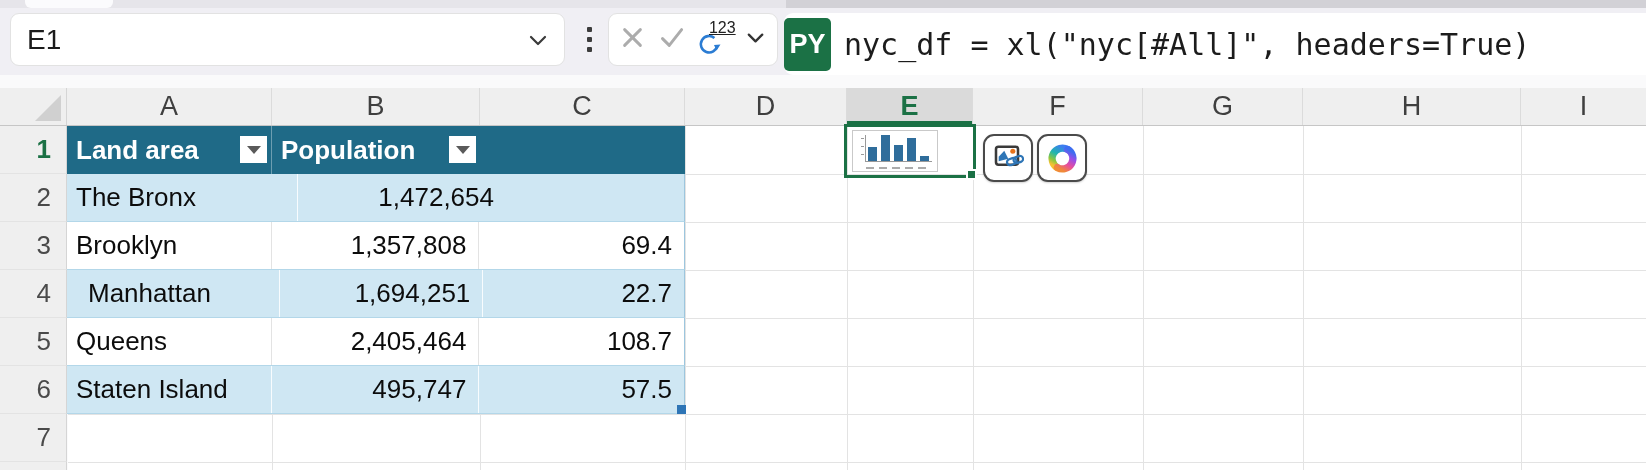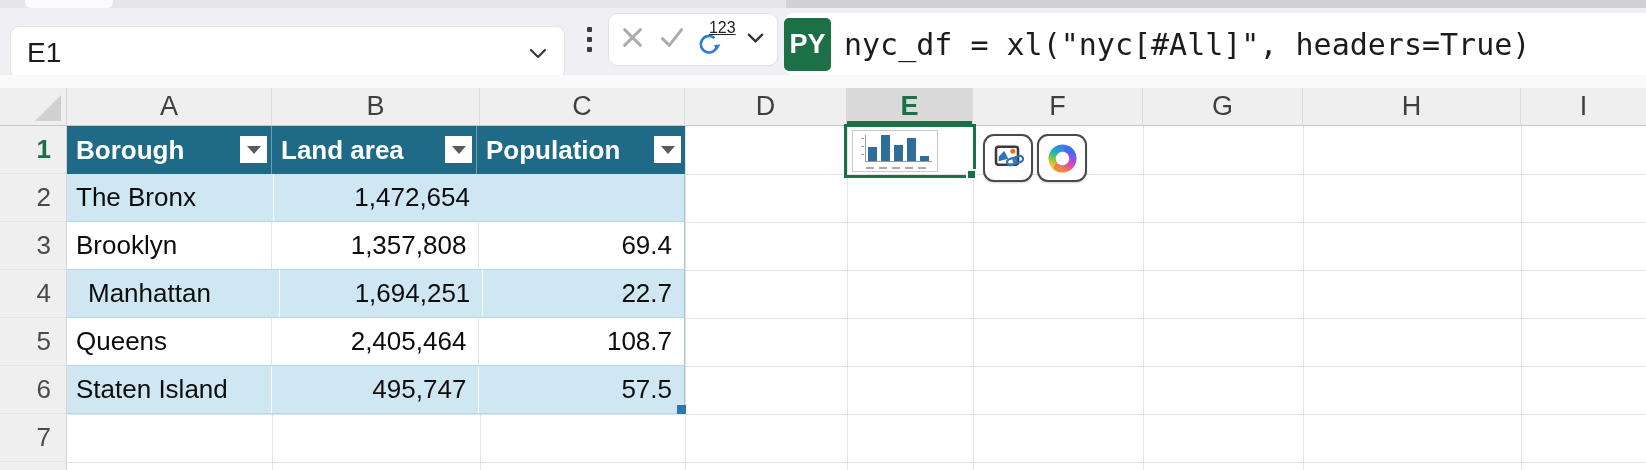--- a/index.html
+++ b/index.html
@@ -8,21 +8,21 @@
   }
   *{box-sizing:border-box;margin:0;padding:0;}
   body{background:#888;}
   .screen{position:relative;width:1646px;height:470px;background:#fff;overflow:hidden;
     font-family:"Liberation Sans",sans-serif;-webkit-font-smoothing:antialiased;}
   
   .topbar{position:absolute;left:0;top:0;width:1646px;height:75px;background:#F0EFF4;}
   .top-strip{position:absolute;left:0;top:0;right:0;height:8px;background:#E6E5EA;}
   .top-notch{position:absolute;left:25px;top:0;width:88px;height:8px;background:#FBFBFD;border-radius:0 0 6px 6px;}
   .top-dark{position:absolute;left:786px;top:0;right:0;height:8px;background:#D2D1D6;}
-  .name-box{position:absolute;left:10px;top:26px;width:555px;height:53px;background:#fff;
+  .name-box{position:absolute;left:10px;top:13px;width:555px;height:53px;background:#fff;
     border:1px solid #E2E2E2;border-radius:9px;display:flex;align-items:center;}
   .name-box-text{flex:1;padding-left:16px;font-size:28px;color:#1b1b1b;}
   .nb-chevron{margin-right:14px;display:flex;}
   .dots{position:absolute;left:580px;top:13px;width:18px;height:53px;display:flex;flex-direction:column;
     align-items:center;justify-content:center;gap:5px;}
   .dots span{width:5px;height:5px;background:#3C3C3C;border-radius:1px;display:block;}
   .fx-box{position:absolute;left:608px;top:13px;width:170px;height:53px;background:#fff;
     border:1px solid #E2E2E2;border-radius:9px;display:flex;align-items:center;justify-content:space-between;padding:0 10px;}
   .refresh-wrap{position:relative;width:34px;height:36px;}
   .refresh-wrap svg{position:absolute;left:-2px;bottom:0;}
@@ -181,41 +181,35 @@
         <div class="gridline" style="left: 68px; top: 195px; right: 0px; height: 1px;"></div>
         <div class="gridline" style="left: 68px; top: 243px; right: 0px; height: 1px;"></div>
         <div class="gridline" style="left: 68px; top: 291px; right: 0px; height: 1px;"></div>
         <div class="gridline" style="left: 68px; top: 339px; right: 0px; height: 1px;"></div>
         <div class="gridline" style="left: 68px; top: 387px; right: 0px; height: 1px;"></div>
       </div>
 
     <div class="nyc-table">
       <div class="t-row t-head">
         <div class="t-hcell" style="width:205px;">
-          <span>Borough</span>
-          <span class="filter-btn">
-              <span class="filter-tri"></span>
-            </span>
-        </div>
-        <div class="t-hcell" style="width:205px;">
           <span>Land area</span>
           <span class="filter-btn">
               <span class="filter-tri"></span>
             </span>
         </div>
         <div class="t-hcell" style="width:208px;">
           <span>Population</span>
           <span class="filter-btn">
               <span class="filter-tri"></span>
             </span>
         </div>
       </div>
 
       <div class="t-row t-drow row-band">
-        <div class="t-cell c-left" style="width:207px;">The Bronx</div>
+        <div class="t-cell c-left" style="width:231px;">The Bronx</div>
         <div class="t-cell c-right" style="width:208px;">1,472,654</div>
       </div>
       <div class="t-row t-drow row-plain">
         <div class="t-cell c-left" style="width:205px;">Brooklyn</div>
         <div class="t-cell c-right" style="width:208px;">1,357,808</div>
         <div class="t-cell c-right" style="width:205px;">69.4</div>
       </div>
       <div class="t-row t-drow row-band">
         <div class="t-cell c-left" style="width:205px;margin-left:12px;">Manhattan</div>
         <div class="t-cell c-right" style="width:208px;">1,694,251</div>

